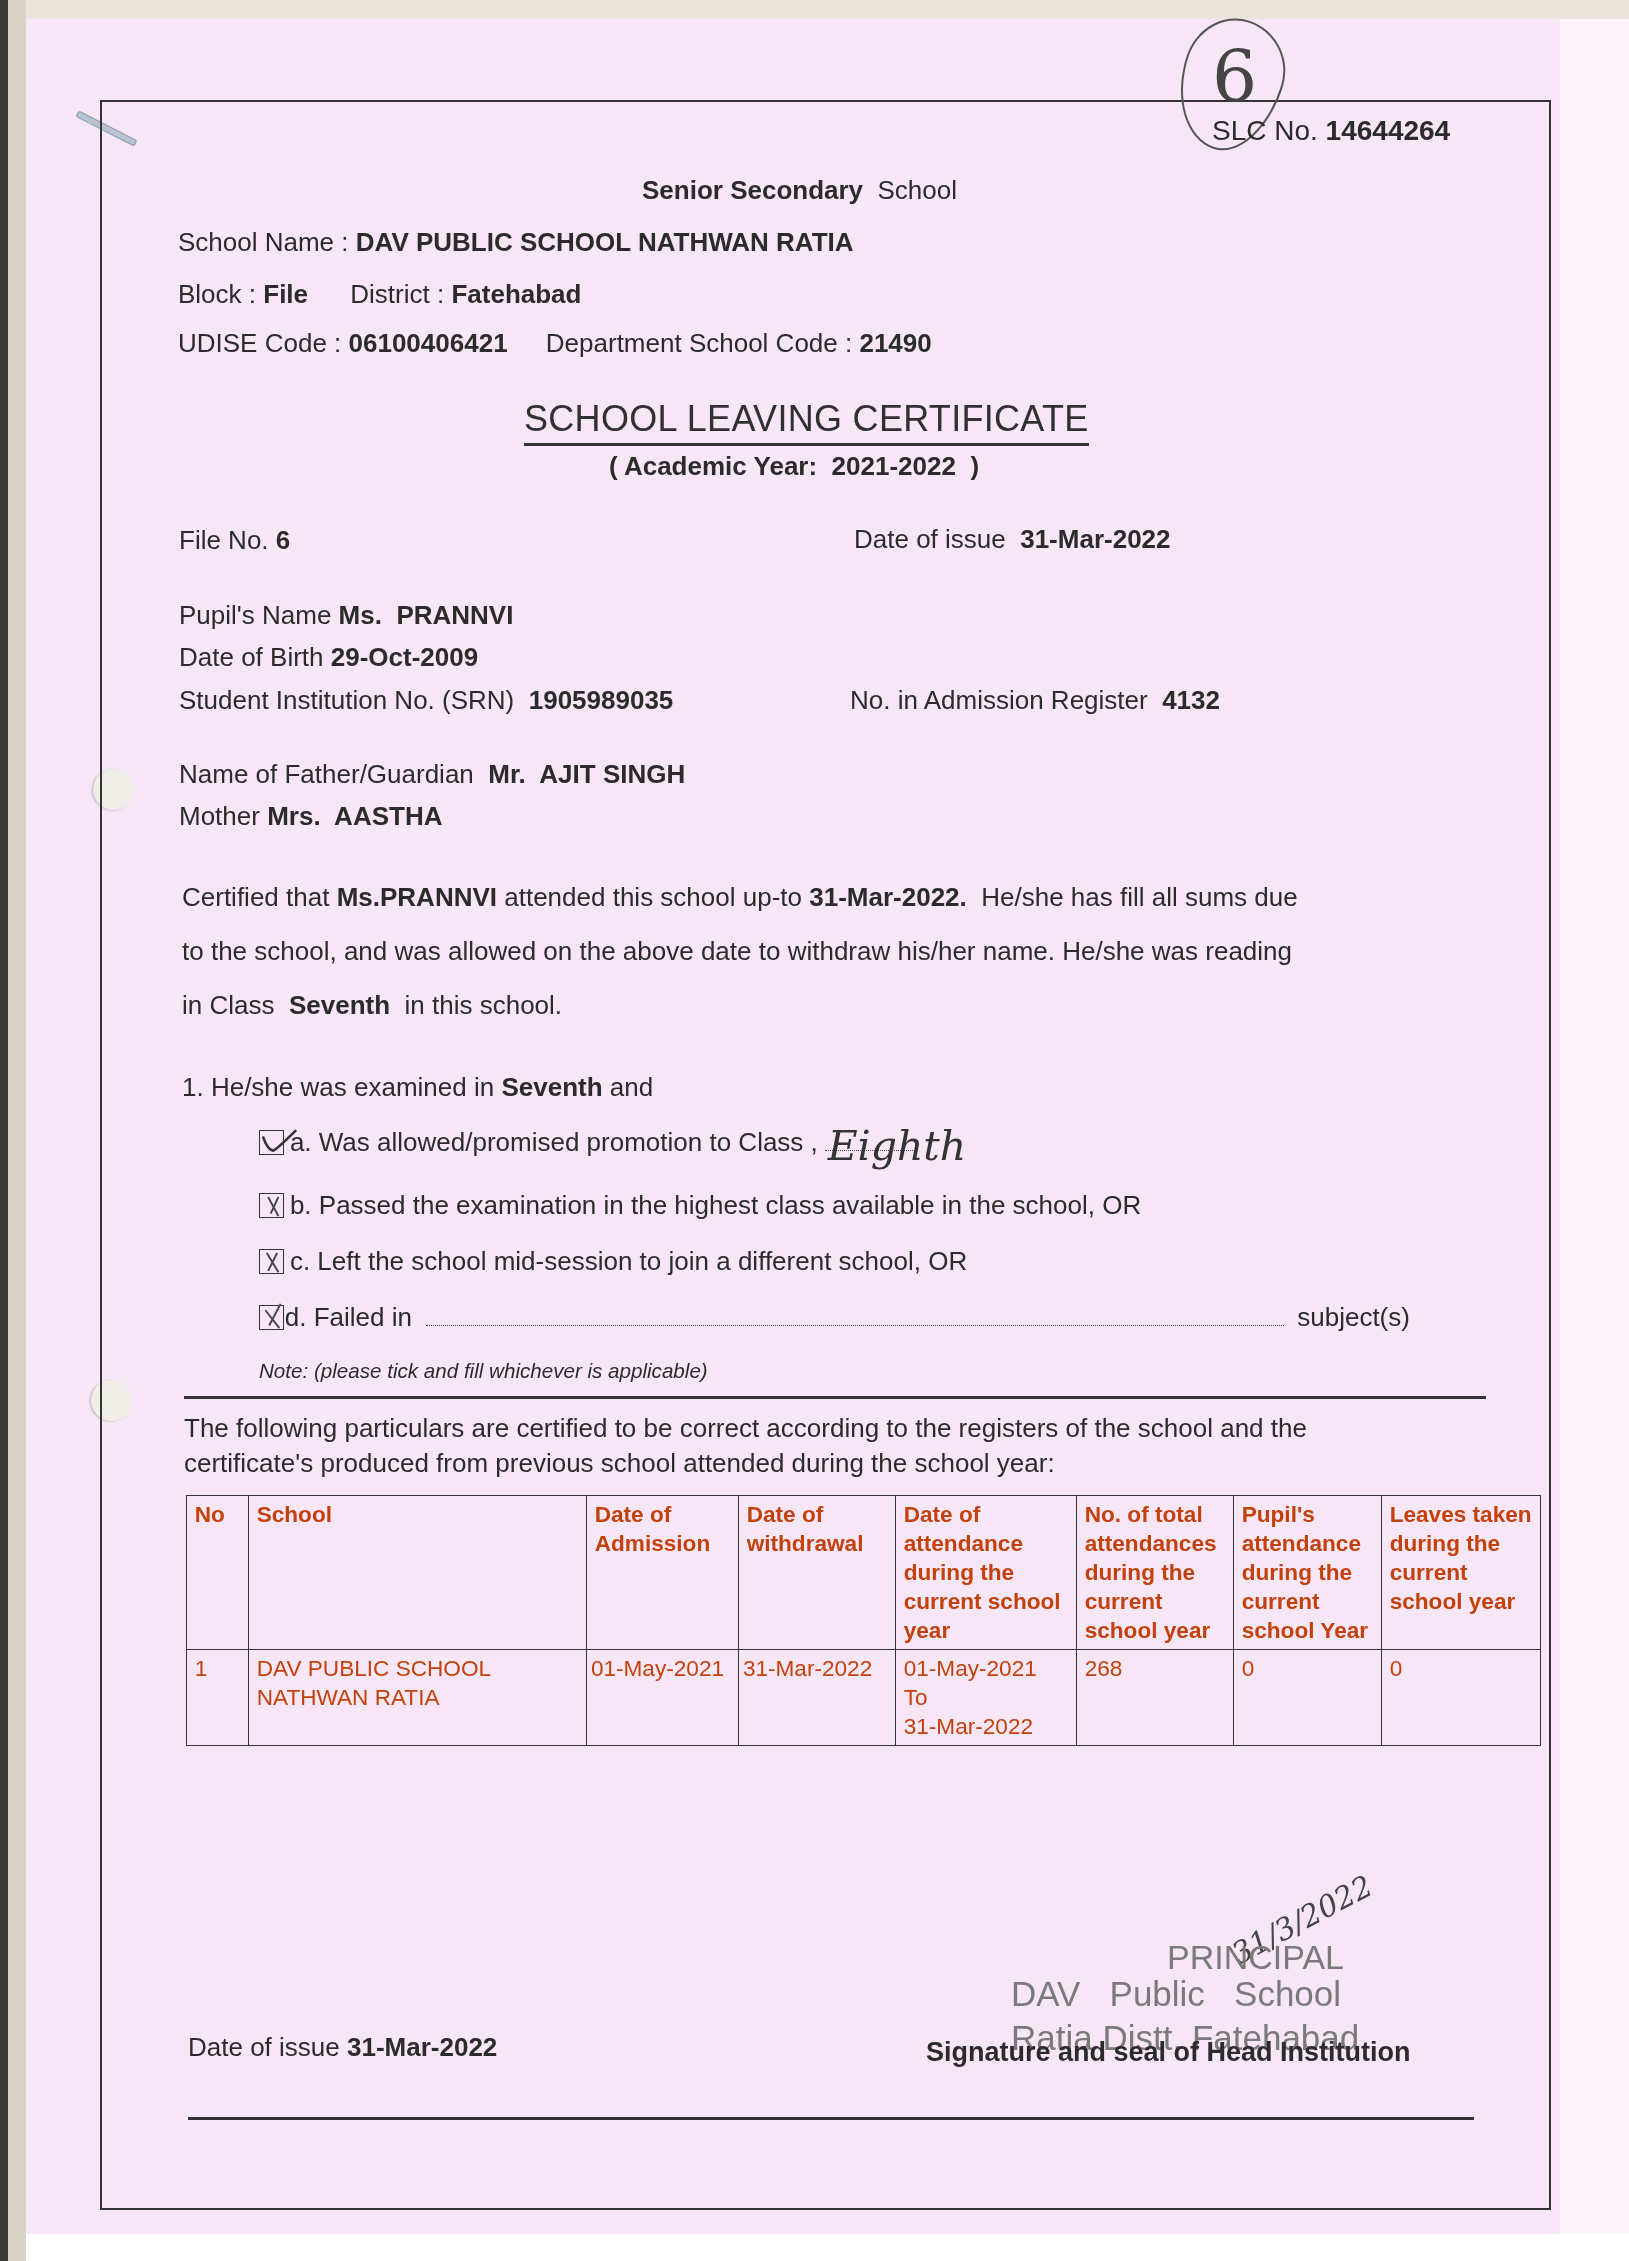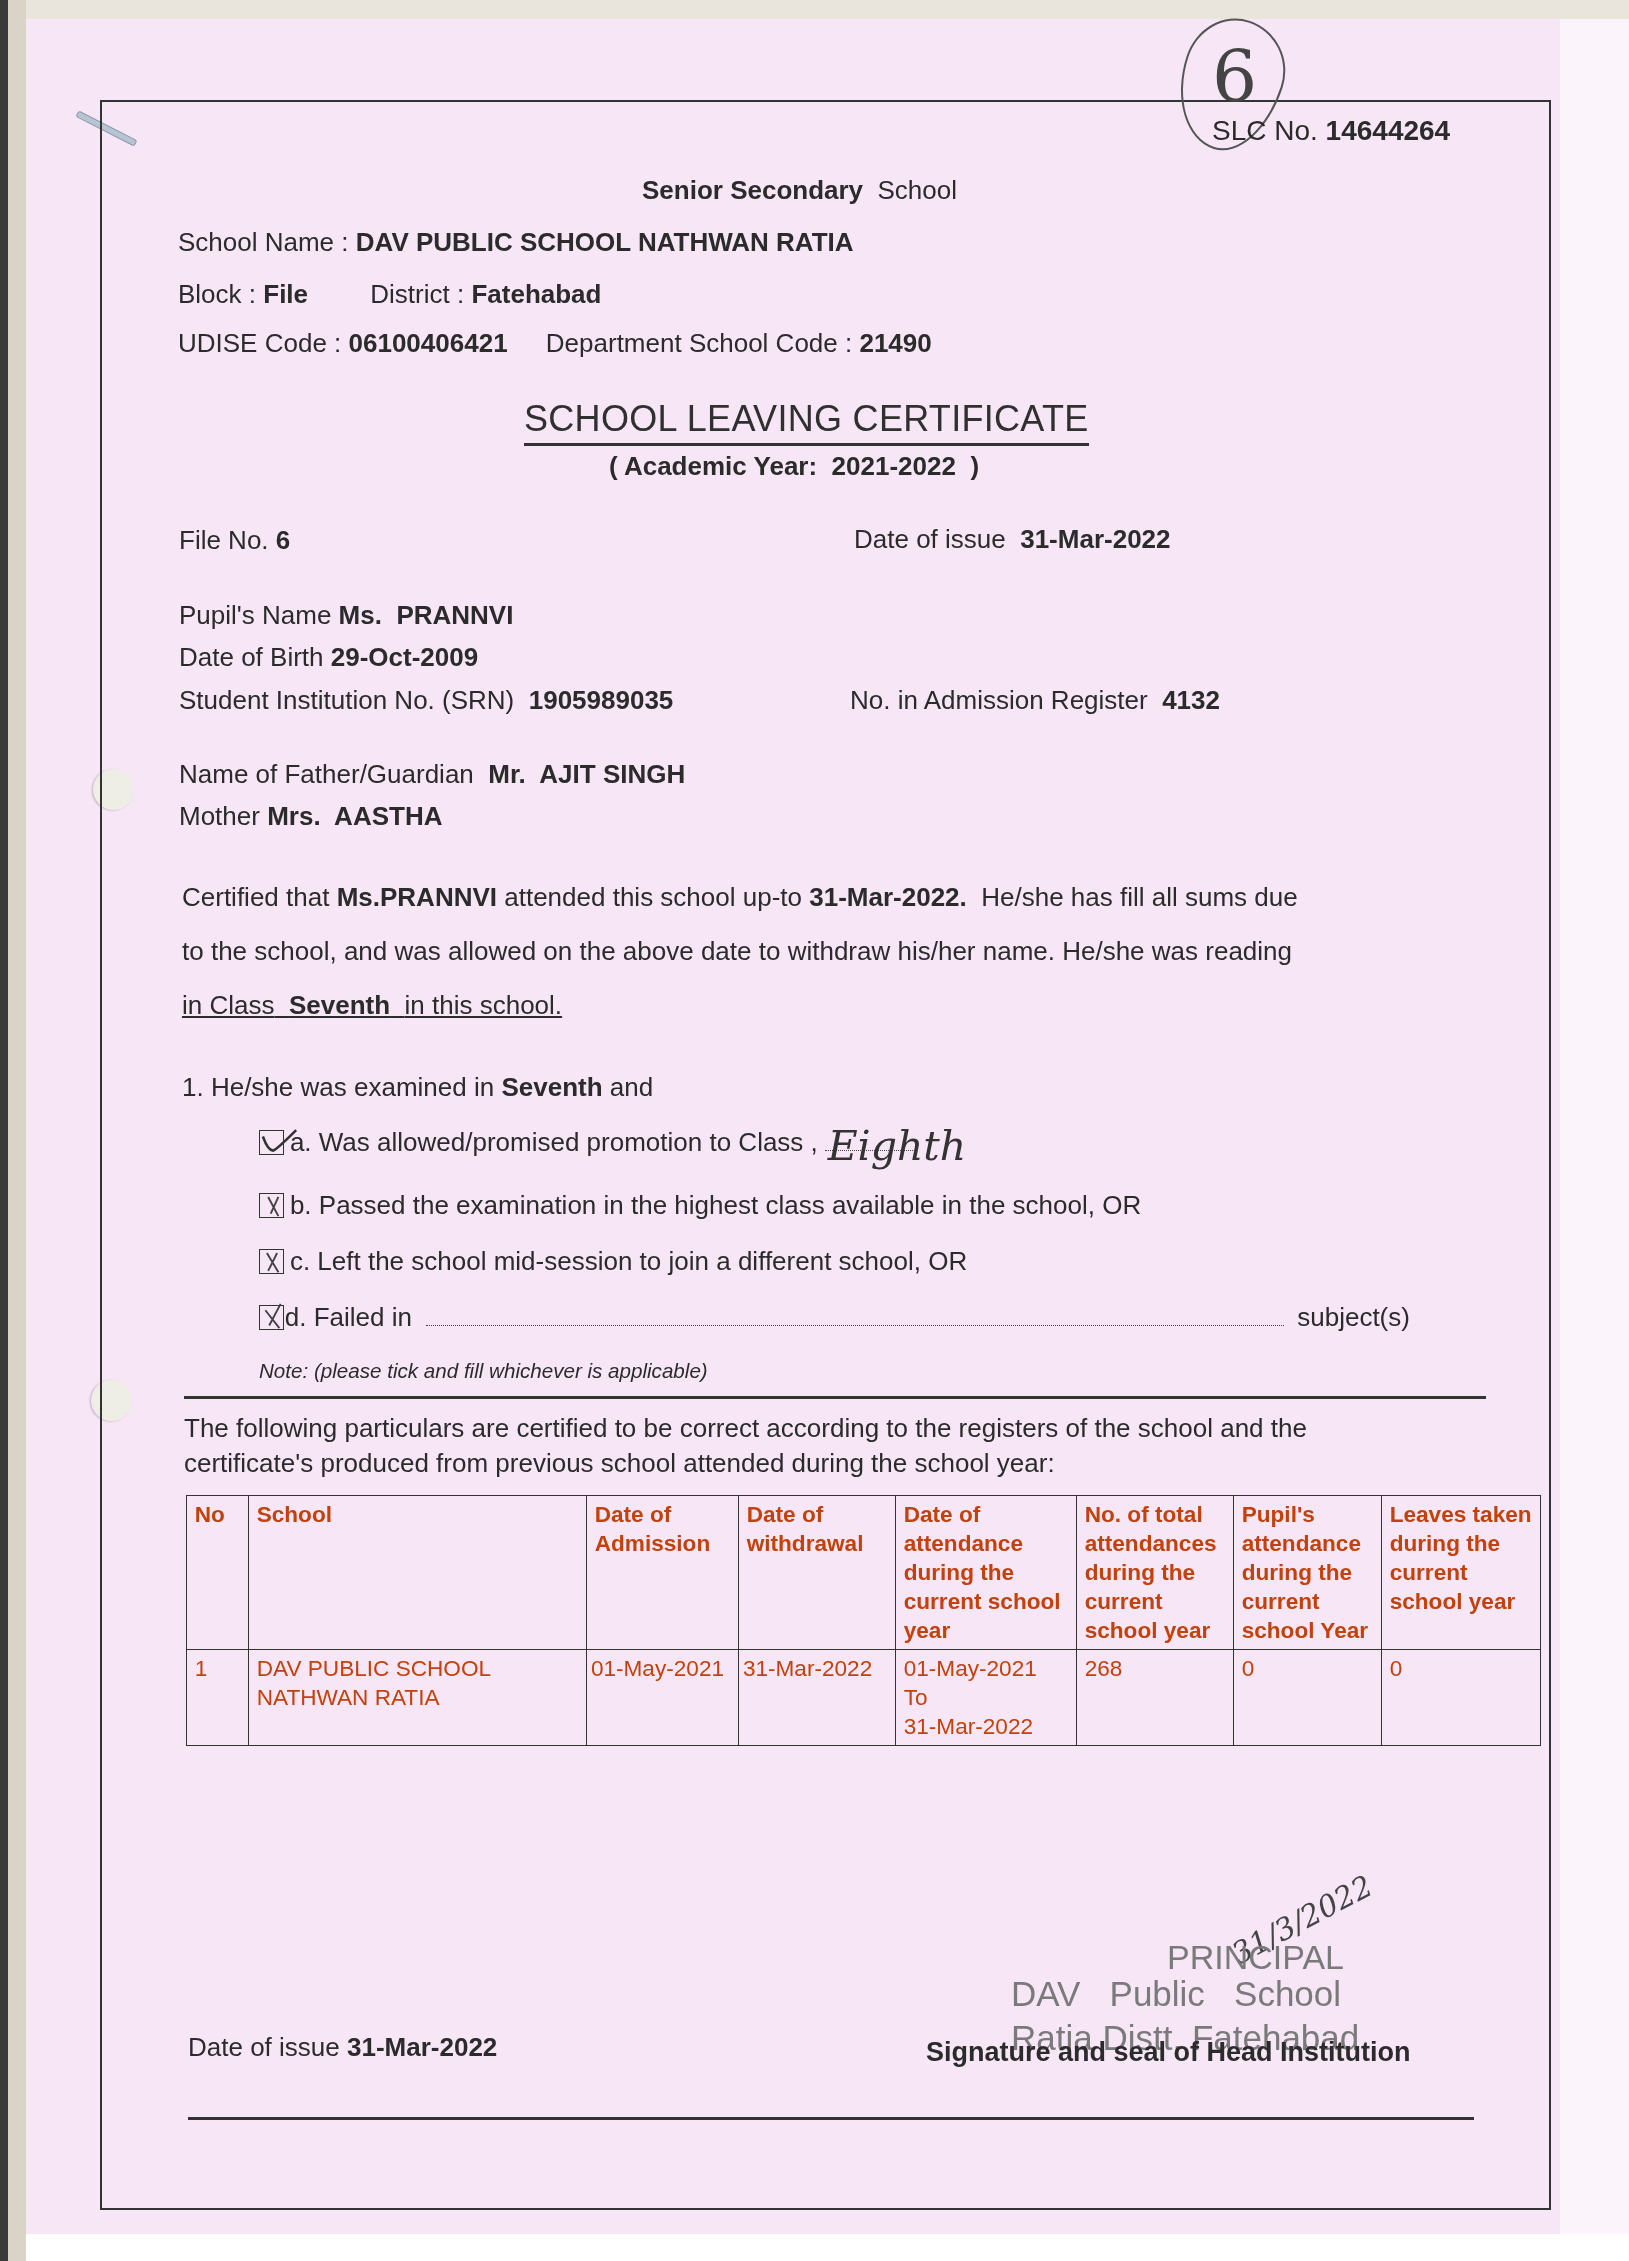--- a/index.html
+++ b/index.html
@@ -88,21 +88,21 @@
   <b>Senior Secondary</b>&nbsp;
   <span>School</span>
 </div>
 <div class="abs t40" style="left:178px; top:227px;">
   <span>School Name :</span>
   <b>DAV PUBLIC SCHOOL NATHWAN RATIA</b>
 </div>
 <div class="abs t40" style="left:178px; top:279px;">
   <span>Block :</span>
   <b>File</b>
-  <span style="margin-left:55px;">District :</span>
+  <span style="margin-left:35px;">District :</span>
   <b>Fatehabad</b>
 </div>
 <div class="abs t40" style="left:178px; top:328px;">
   <span>UDISE Code :</span>
   <b>06100406421</b>
   <span style="margin-left:31px;">Department School Code :</span>
   <b>21490</b>
 </div>
 
 <div class="title">SCHOOL LEAVING CERTIFICATE</div>
@@ -147,21 +147,21 @@
 </div>
 
 <div class="para" style="top:882px;">
   <span>Certified that</span>
   <b>Ms.PRANNVI</b>
   <span>attended this school up-to</span>
   <b>31-Mar-2022.</b>&nbsp;
   <span>He/she has fill all sums due</span>
 </div>
 <div class="para" style="top:936px;">to the school, and was allowed on the above date to withdraw his/her name. He/she was reading</div>
-<div class="para" style="top:990px;text-decoration:underline;">
+<div class="para" style="top:990px;">
   <span>in Class</span>&nbsp;
   <b>Seventh</b>&nbsp;
   <span>in this school.</span>
 </div>
 
 <div class="para" style="top:1072px;">
   <span>1. He/she was examined in</span>
   <b>Seventh</b>
   <span>and</span>
 </div>

